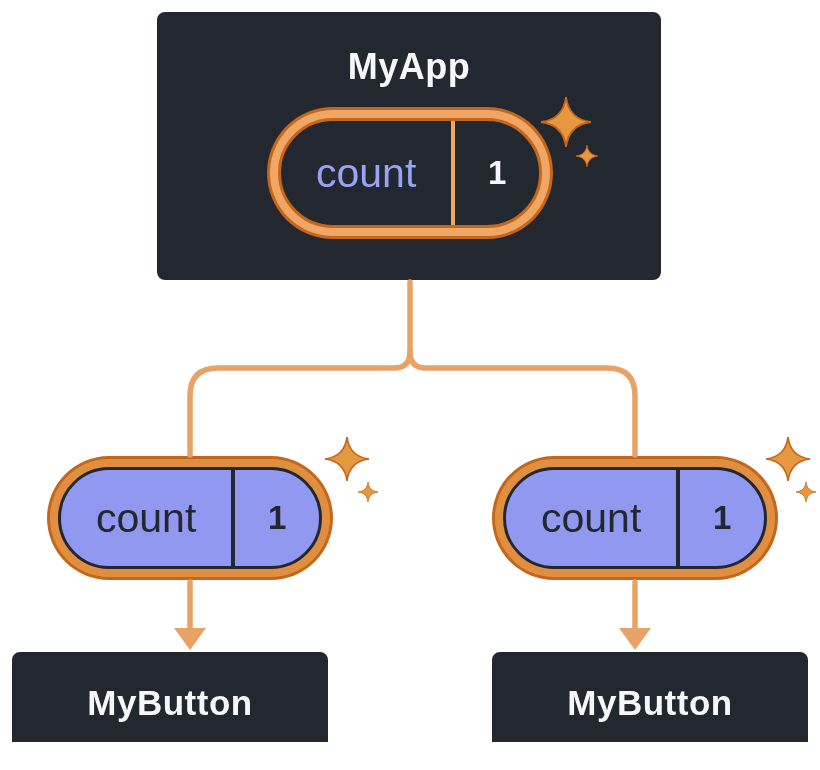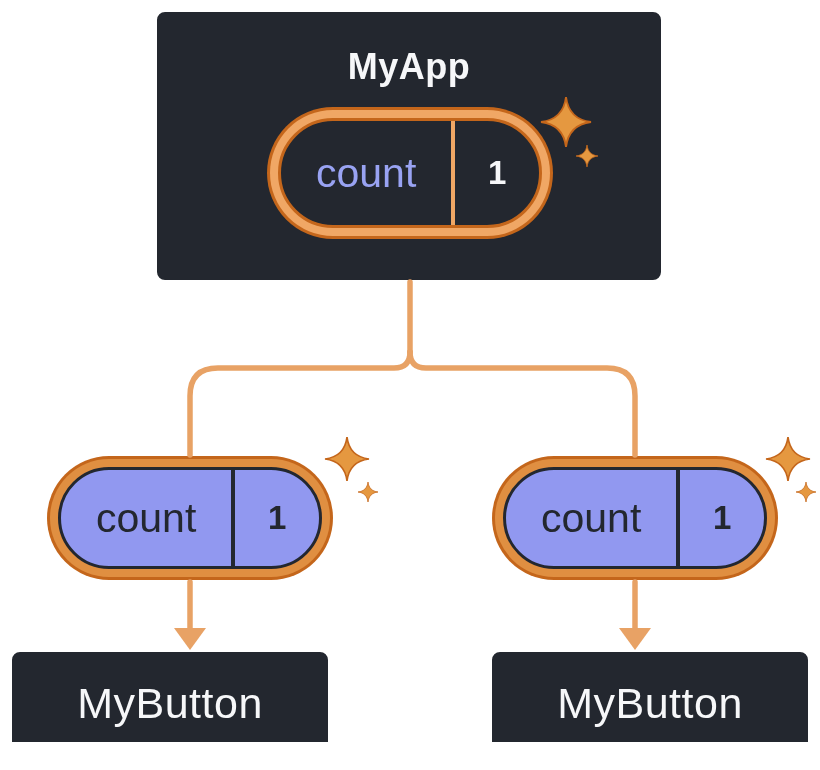--- a/index.html
+++ b/index.html
@@ -36,22 +36,22 @@
   }
   .leaf-box {
     display: flex;
     align-items: center;
     justify-content: center;
   }
   .leaf-box.left  { left: 10px;  top: 650px; width: 320px; height: 106px; }
   .leaf-box.right { left: 490px; top: 650px; width: 320px; height: 106px; }
   .leaf-title {
     color: var(--text-light);
-    font-size: 43px;
-    font-weight: 400;
+    font-size: 35px;
+    font-weight: 700;
     letter-spacing: 0.5px;
   }
   .pill {
     position: absolute;
     display: flex;
     align-items: stretch;
     border-radius: 70px;
     box-sizing: border-box;
     overflow: hidden;
   }

